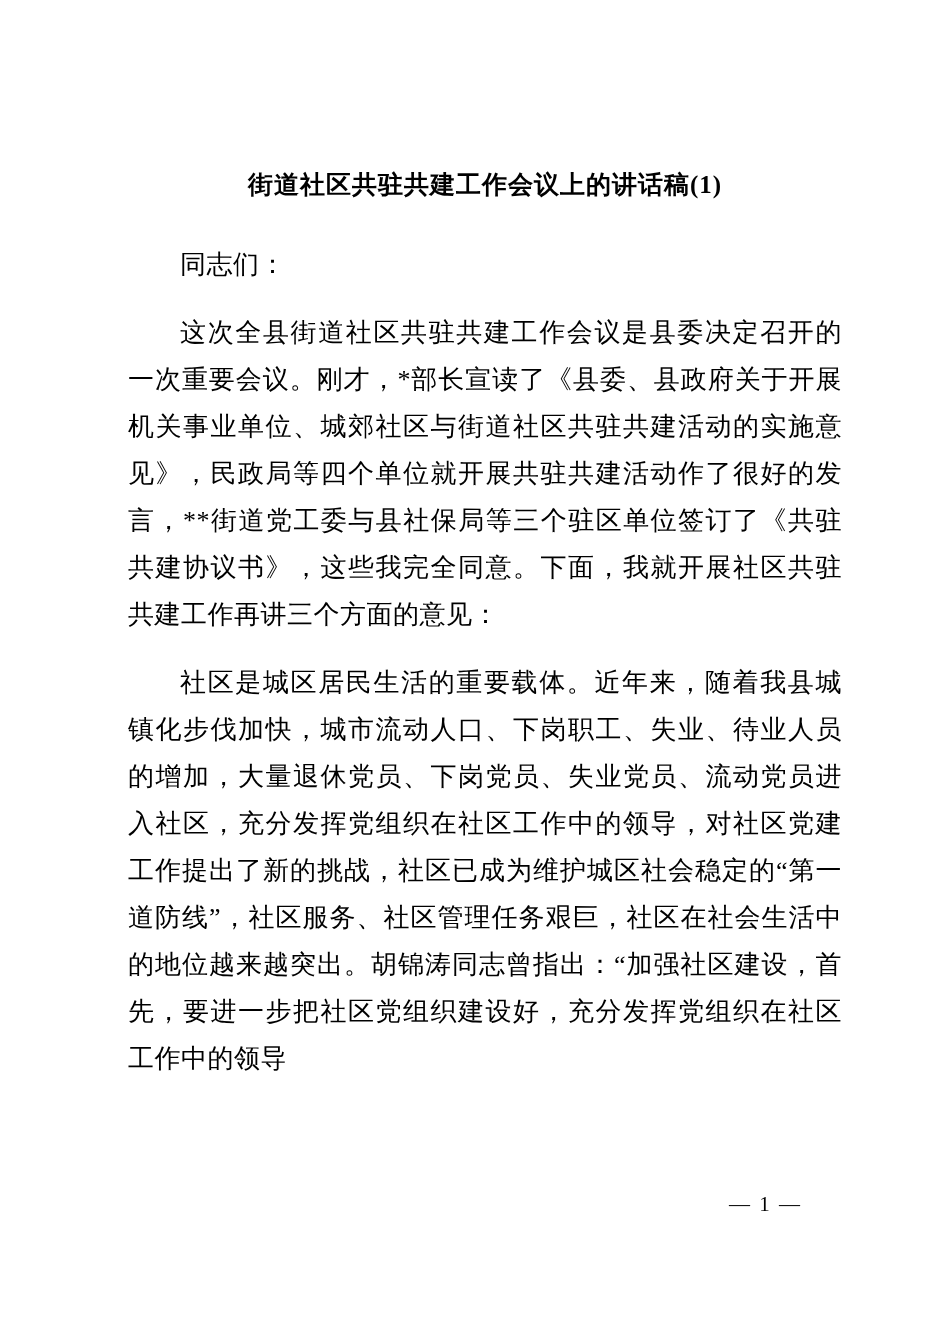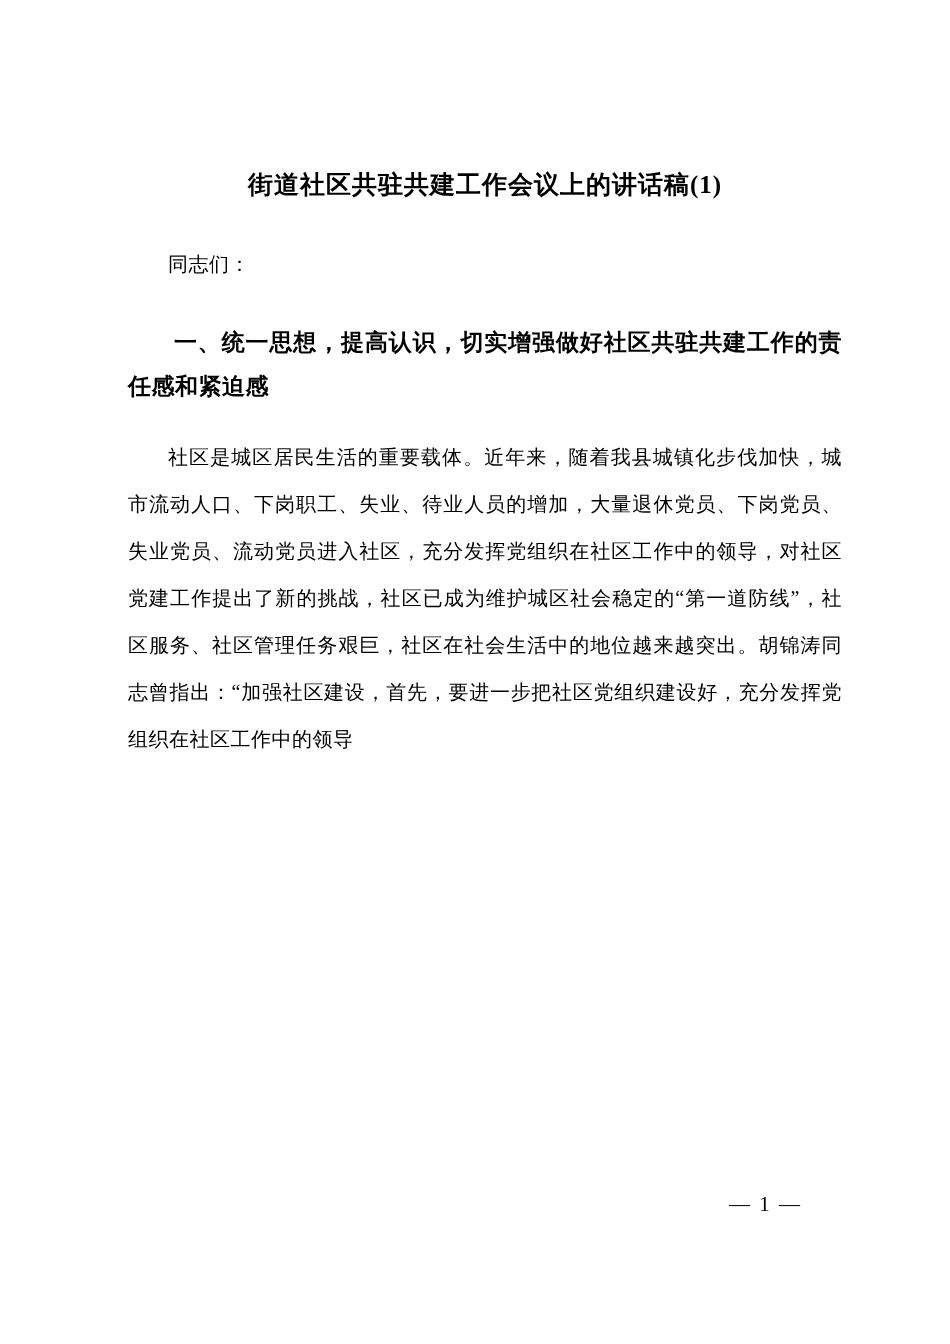--- a/index.html
+++ b/index.html
@@ -20,21 +20,21 @@
   }
   .doc-title {
     font-size: 25px;
     font-weight: bold;
     text-align: center;
     margin: 0 0 40px 0;
     letter-spacing: 1px;
     font-family: "Liberation Serif", "DejaVu Serif", serif;
   }
   .para {
-    font-size: 20px;
+    font-size: 26px;
     line-height: 47px;
     text-align: justify;
     text-indent: 2em;
     margin: 0 0 21px 0;
     letter-spacing: 0.5px;
   }
   .section-heading {
     font-size: 23px;
     font-weight: bold;
     line-height: 44px;
@@ -54,19 +54,19 @@
   }
 </style>
 </head>
 <body>
 
 <div class="page">
   <h1 class="doc-title">街道社区共驻共建工作会议上的讲话稿(1)</h1>
 
   <p class="para">同志们：</p>
 
+  <p class="para">这次全县街道社区共驻共建工作会议是县委决定召开的一次重要会议。刚才，*部长宣读了《县委、县政府关于开展机关事业单位、城郊社区与街道社区共驻共建活动的实施意见》，民政局等四个单位就开展共驻共建活动作了很好的发言，**街道党工委与县社保局等三个驻区单位签订了《共驻共建协议书》，这些我完全同意。下面，我就开展社区共驻共建工作再讲三个方面的意见：</p>
 
-  <h2 class="section-heading">一、统一思想，提高认识，切实增强做好社区共驻共建工作的责任感和紧迫感</h2>
 
   <p class="para">社区是城区居民生活的重要载体。近年来，随着我县城镇化步伐加快，城市流动人口、下岗职工、失业、待业人员的增加，大量退休党员、下岗党员、失业党员、流动党员进入社区，充分发挥党组织在社区工作中的领导，对社区党建工作提出了新的挑战，社区已成为维护城区社会稳定的“第一道防线”，社区服务、社区管理任务艰巨，社区在社会生活中的地位越来越突出。胡锦涛同志曾指出：“加强社区建设，首先，要进一步把社区党组织建设好，充分发挥党组织在社区工作中的领导</p>
 
   <div class="page-number">— 1 —</div>
 </div>
 
 </body></html>

